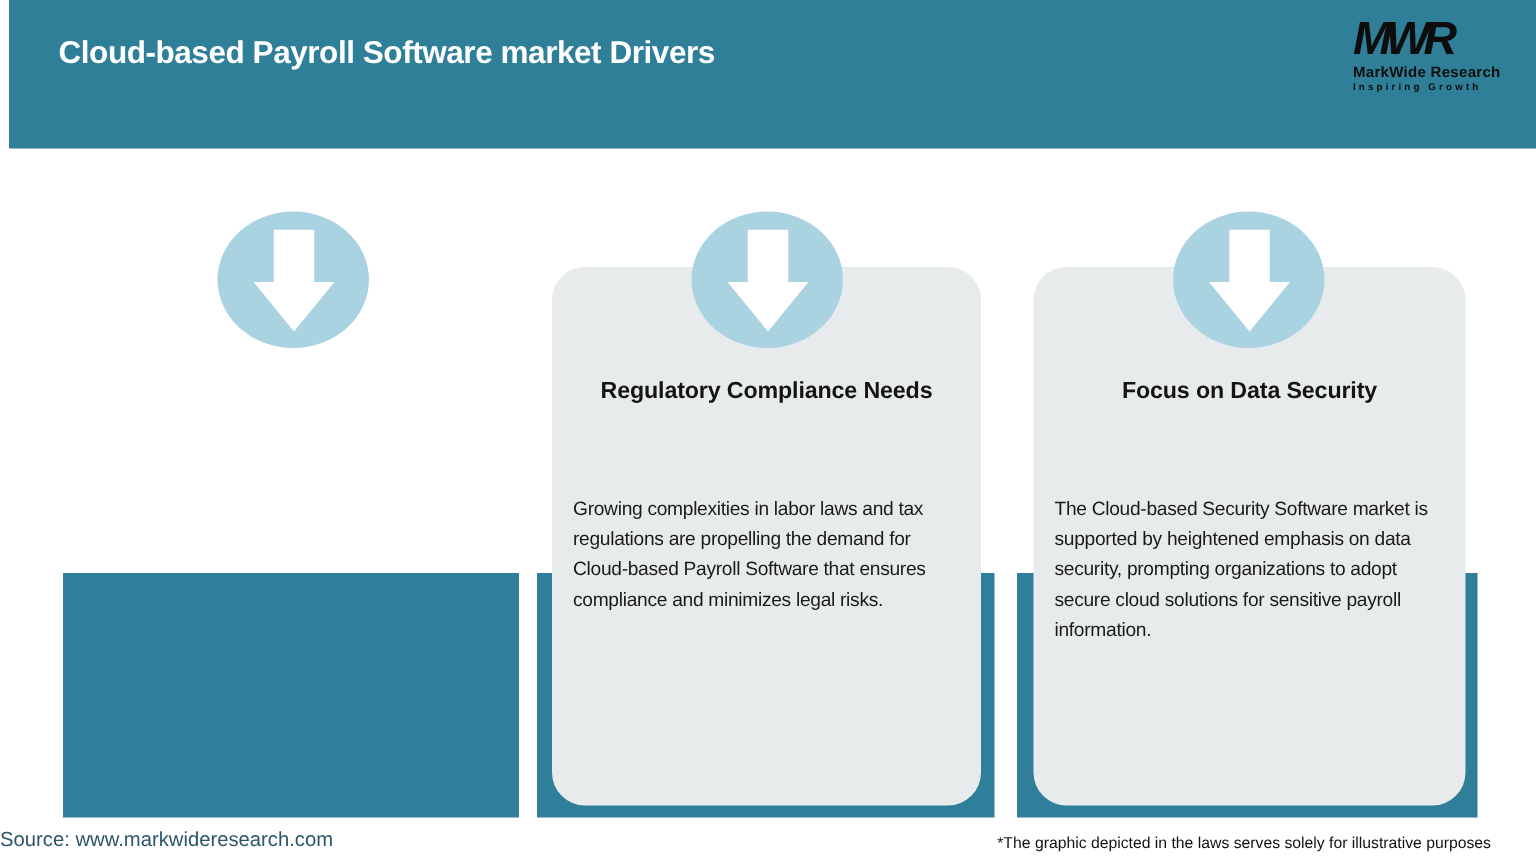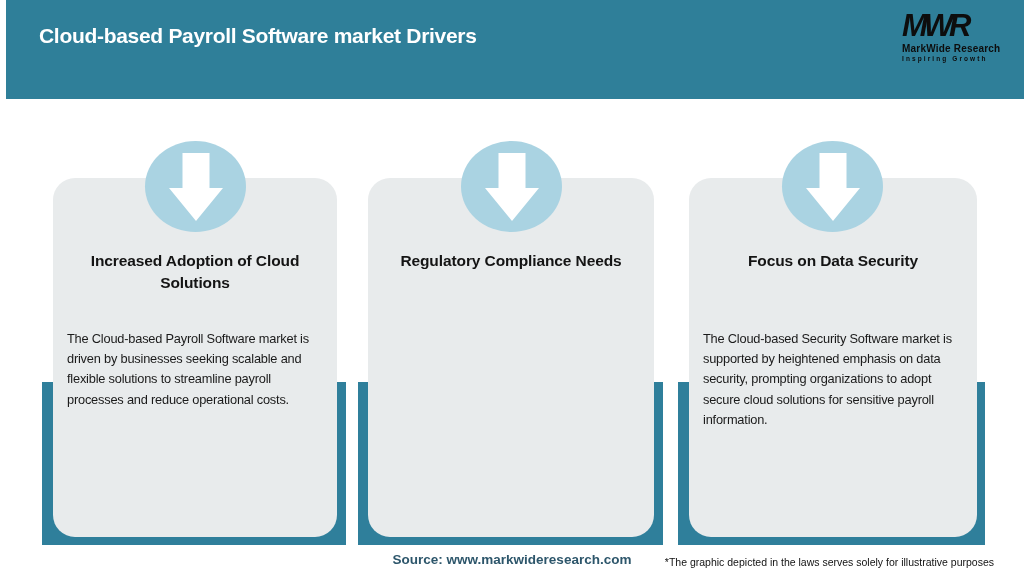--- a/index.html
+++ b/index.html
@@ -67,21 +67,21 @@
     background:#AAD3E2;border-radius:50%;
     display:flex;align-items:center;justify-content:center;
   }
   .badge-1{left:145px;}
   .badge-2{left:461px;}
   .badge-3{left:782px;}
   .badge svg{display:block;}
   
   .source{
     position:absolute;left:0;right:0;top:552px;
-    text-align:center;font-size:13.5px;font-weight:bold;color:#2D566B;
+    text-align:left;font-size:13.5px;font-weight:normal;color:#2D566B;
   }
   .disclaimer{
     position:absolute;right:30px;top:556px;
     font-size:10.5px;color:#111111;
   }
 </style>
 </head>
 <body>
 
 <div class="page">
@@ -92,27 +92,24 @@
       <div class="logo-acronym">MWR</div>
       <div class="logo-name">MarkWide Research</div>
       <div class="logo-tagline">Inspiring Growth</div>
     </div>
   </div>
 
   <div class="band band-1"></div>
   <div class="band band-2"></div>
   <div class="band band-3"></div>
 
-  <div class="card card-1">
-    <div class="card-title">Increased Adoption of Cloud Solutions</div>
-    <div class="card-body">The Cloud-based Payroll Software market is driven by businesses seeking scalable and flexible solutions to streamline payroll processes and reduce operational costs.</div>
-  </div>
 
   <div class="card card-2">
     <div class="card-title">Regulatory Compliance Needs</div>
+    <div class="card-body">Growing complexities in labor laws and tax regulations are propelling the demand for Cloud-based Payroll Software that ensures compliance and minimizes legal risks.</div>
   </div>
 
   <div class="card card-3">
     <div class="card-title">Focus on Data Security</div>
     <div class="card-body">The Cloud-based Security Software market is supported by heightened emphasis on data security, prompting organizations to adopt secure cloud solutions for sensitive payroll information.</div>
   </div>
 
   <div class="badge badge-1">
     <span>
       <svg width="54" height="68" viewBox="0 0 54 68">

